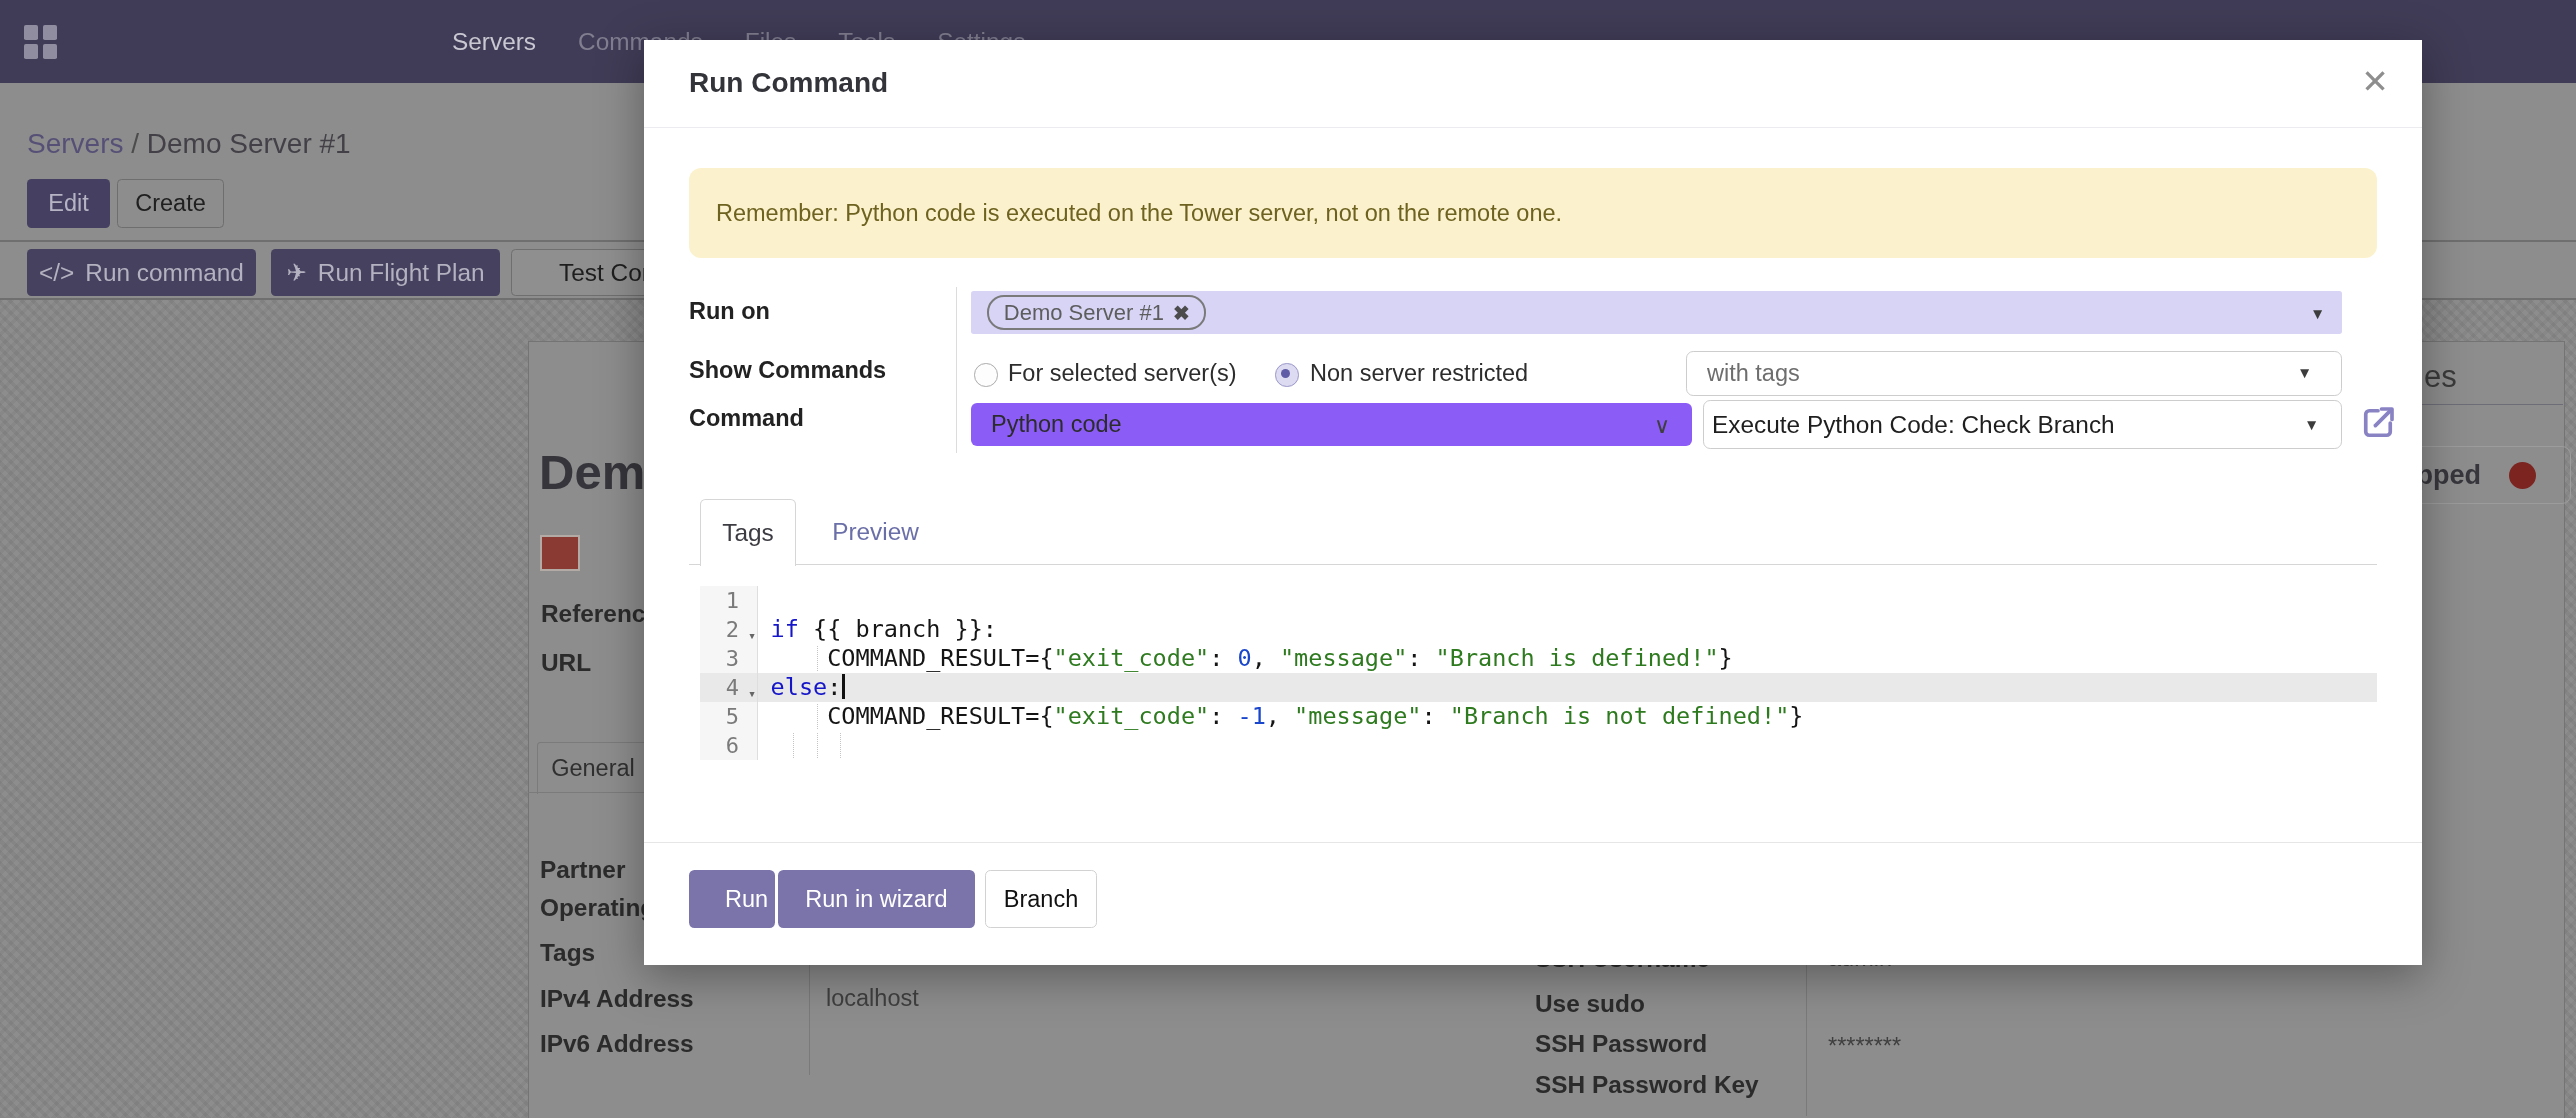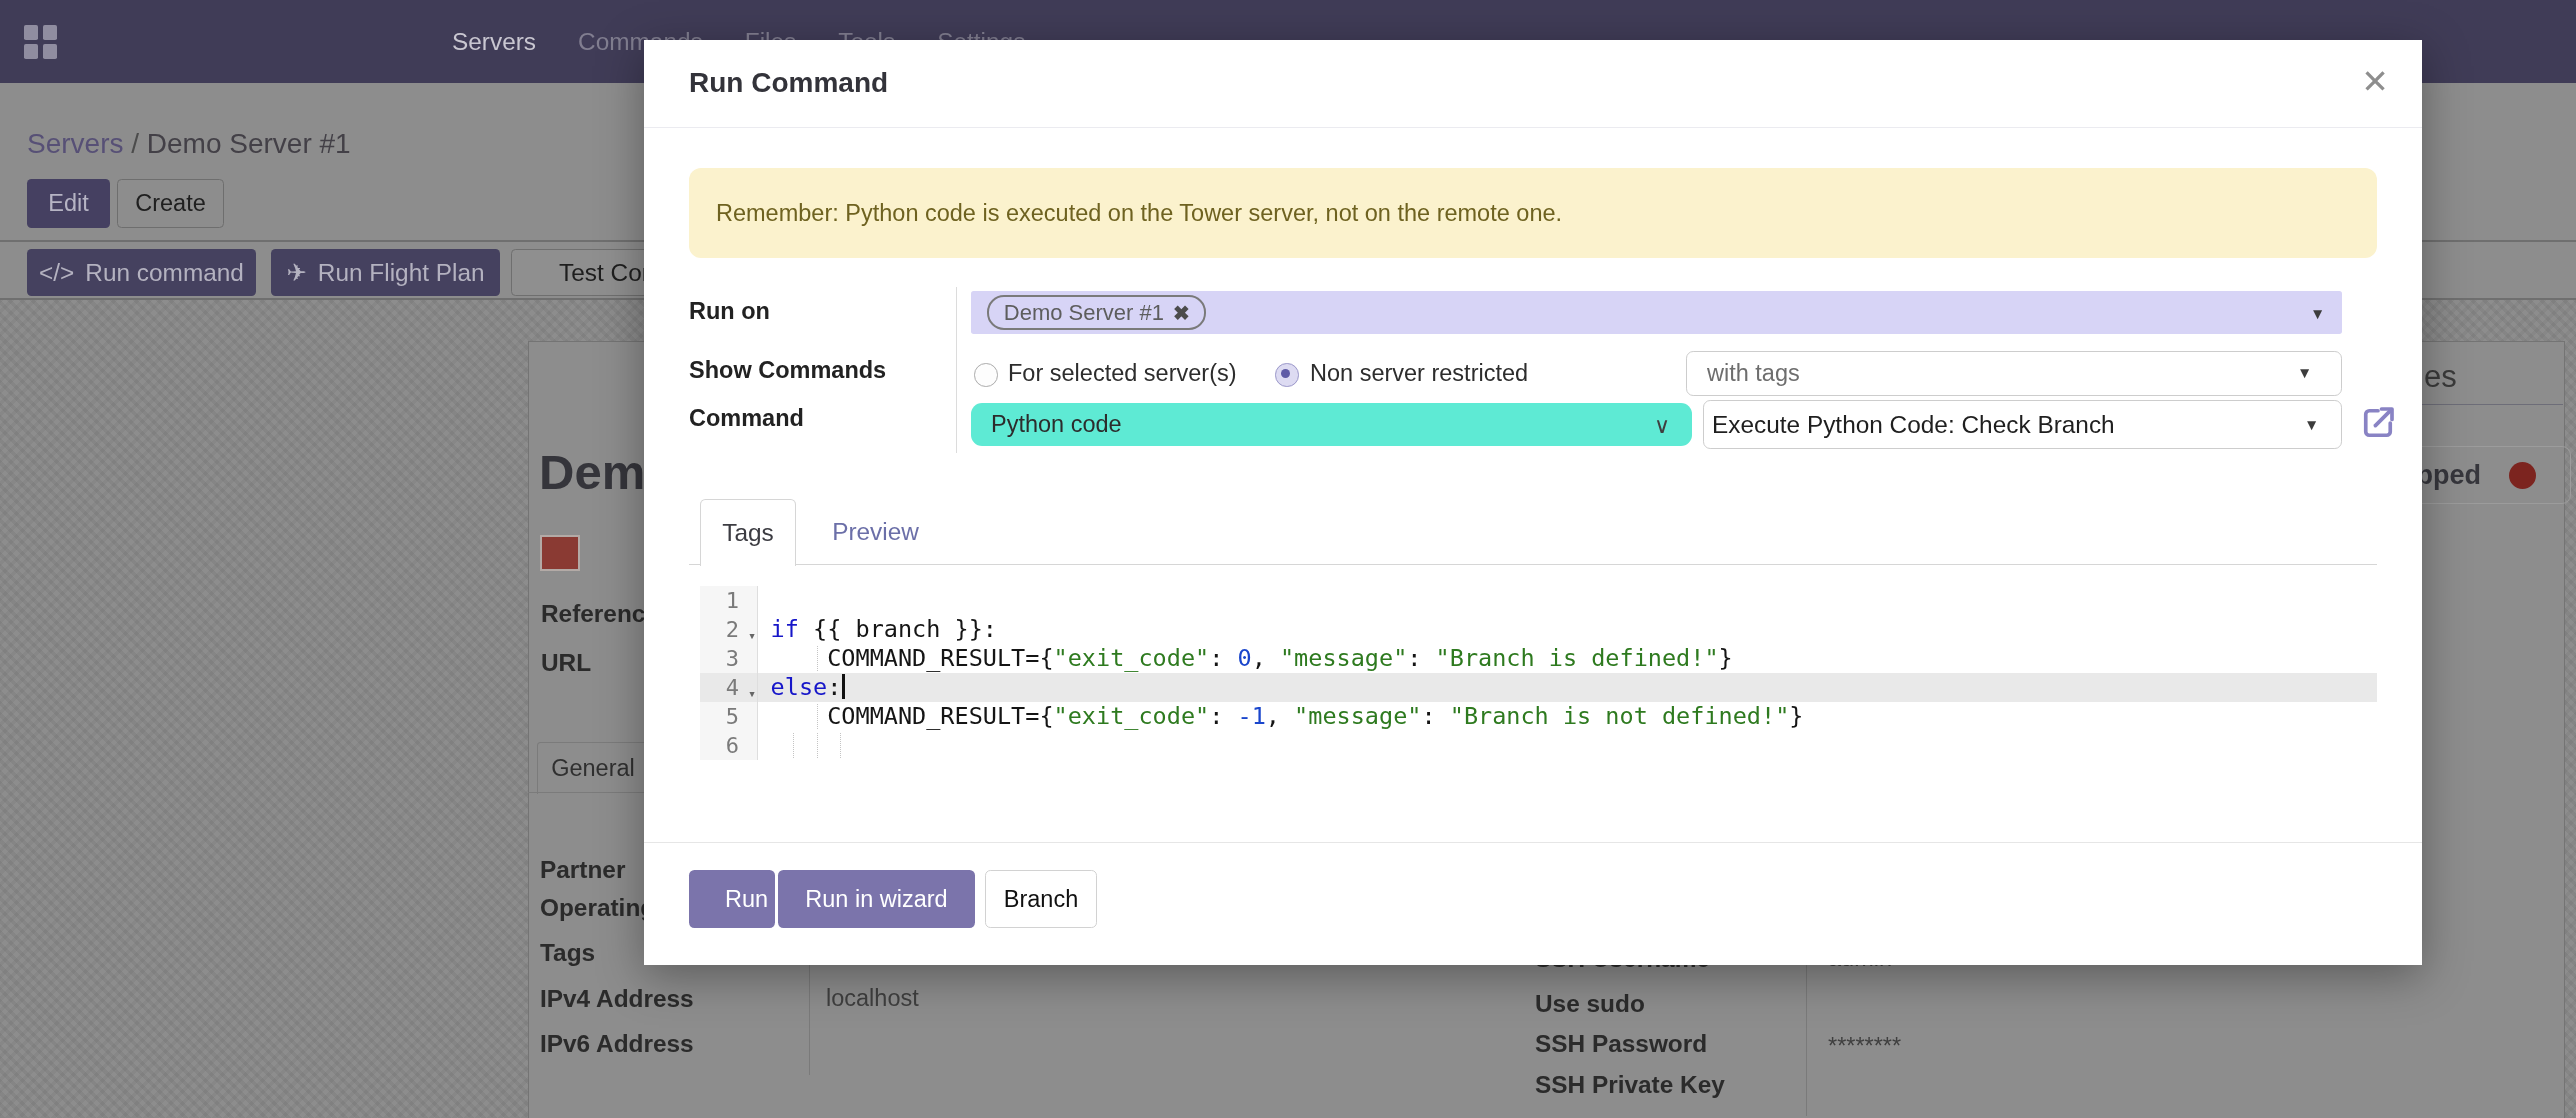--- a/index.html
+++ b/index.html
@@ -77,21 +77,21 @@
   .tag-pill .x{font-size:20px;font-weight:bold;color:#4c4c4c;}
   .caret{position:absolute;font-size:15.4px;color:#3c3c3c;}
   .radio{position:absolute;width:23.5px;height:23.5px;border-radius:50%;box-sizing:border-box;}
   .radio.off{border:1.8px solid #ababab;background:#fdfdfd;}
   .radio.on{border:1.8px solid #9a97c9;background:#dddbf2;}
   .radio.on::after{content:"";position:absolute;left:5.4px;top:5.4px;width:9px;height:9px;
                    border-radius:50%;background:#5f5ba6;}
   .rlabel{position:absolute;font-size:23.5px;color:#2d2d2d;white-space:nowrap;}
   .sel-outline{border:1.8px solid #cdcdcd;border-radius:7.2px;background:#fff;box-sizing:border-box;
                display:flex;align-items:center;}
-  .sel-lav{background:#5eead4;border-radius:11px;display:flex;align-items:center;}
+  .sel-lav{background:#8b5cf6;border-radius:6px;display:flex;align-items:center;}
   .tab-code{left:56px;top:459px;width:94px;height:66px;background:#fff;border:0.9px solid #d6d6d6;
             border-bottom:none;border-radius:5.4px 5.4px 0 0;display:flex;align-items:center;
             justify-content:center;font-size:24.4px;color:#3c3c42;z-index:2;}
   .tab-preview{left:173px;top:459px;width:117px;height:65px;display:flex;align-items:center;
                justify-content:center;font-size:24.4px;color:#6b6fa8;}
   .tab-underline{left:45px;top:524px;width:1688px;height:0.9px;background:#d6d6d6;}
 
   
   .editor{left:56px;top:546px;width:1677px;font-family:"DejaVu Sans Mono",monospace;
           font-size:23.5px;line-height:29px;color:#151515;}
@@ -177,21 +177,21 @@
   <div class="abs bglabel" style="left:540px;top:985px">IPv4 Address</div>
   <div class="abs bgvalue" style="left:826px;top:985px">localhost</div>
   <div class="abs bglabel" style="left:540px;top:1030px">IPv6 Address</div>
   <div class="abs vline" style="left:809px;top:849px;height:226px"></div>
 
   <div class="abs bglabel" style="left:1535px;top:945px">SSH Username</div>
   <div class="abs bgvalue" style="left:1828px;top:945px">admin</div>
   <div class="abs bglabel" style="left:1535px;top:990px">Use sudo</div>
   <div class="abs bglabel" style="left:1535px;top:1030px">SSH Password</div>
   <div class="abs bgvalue" style="left:1828px;top:1033px">********</div>
-  <div class="abs bglabel" style="left:1535px;top:1071px">SSH Private Key</div>
+  <div class="abs bglabel" style="left:1535px;top:1071px">SSH Password Key</div>
   <div class="abs vline" style="left:1806px;top:939px;height:177px"></div>
 
   <div class="abs partial-es">es</div>
   <div class="abs partial-line"></div>
   <div class="abs status-pill">
     <span class="txt">Stopped</span>
     <span class="status-dot"></span>
   </div>
 
   <div class="abs modal">

